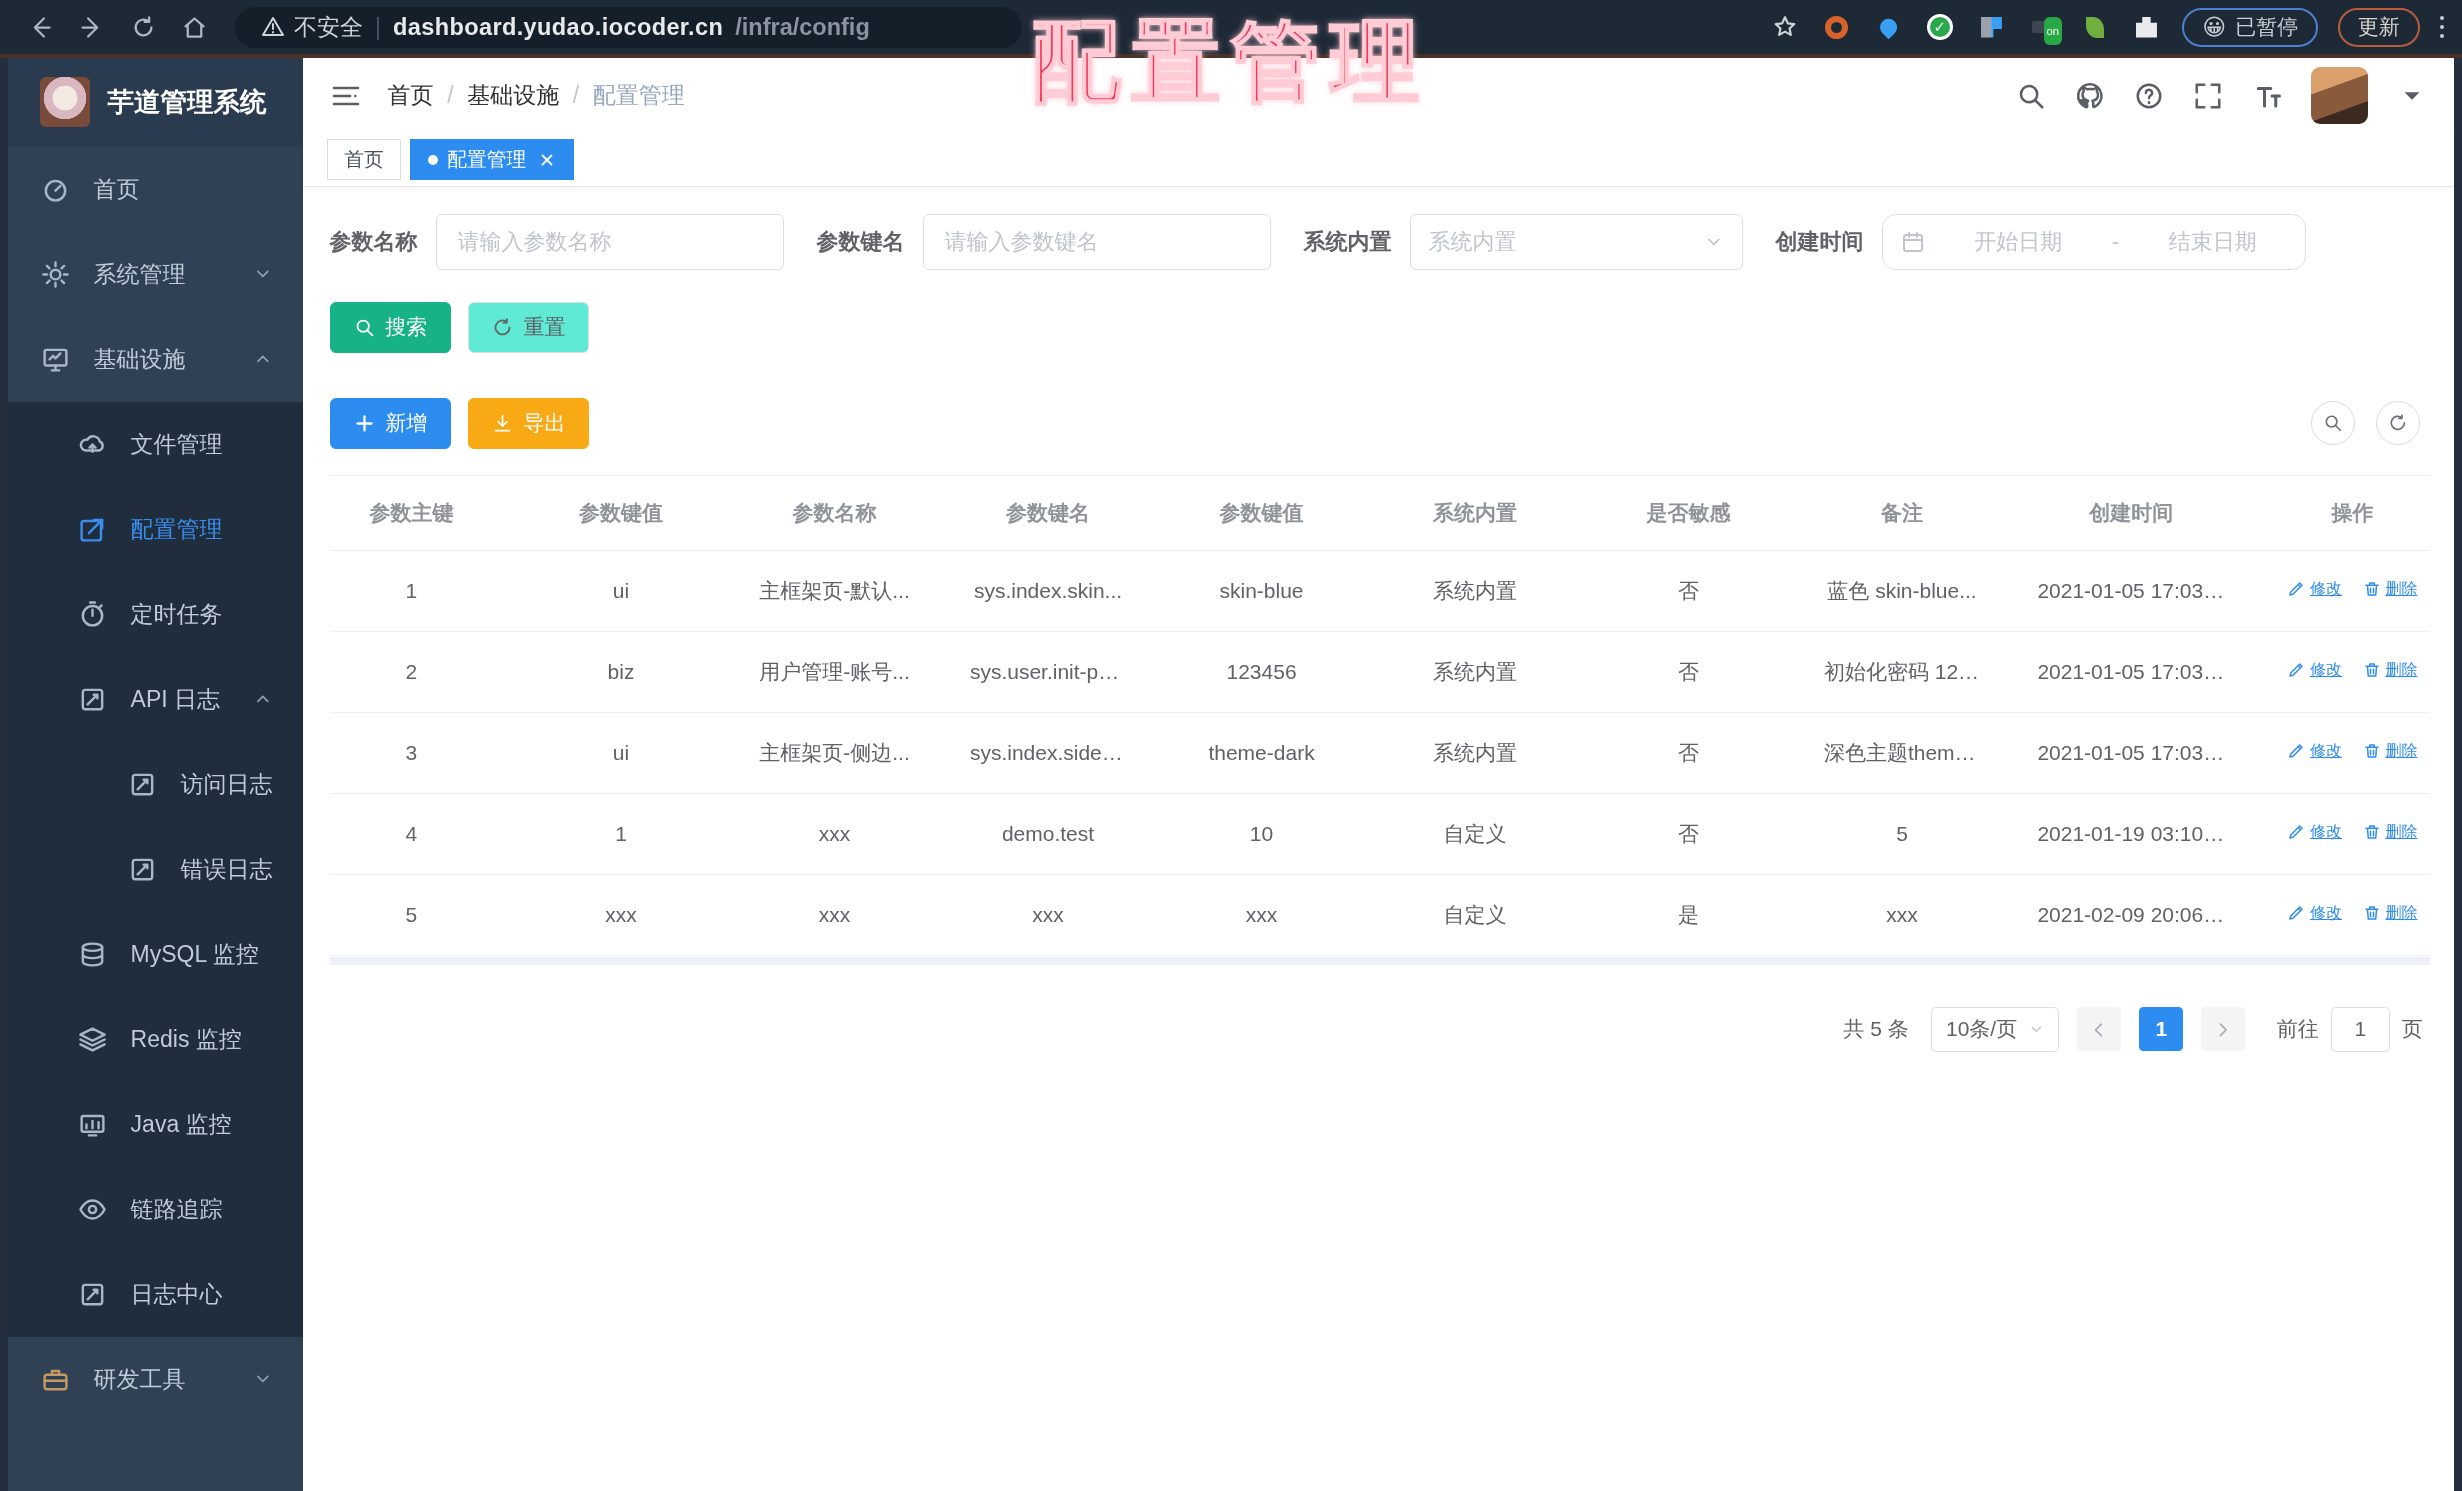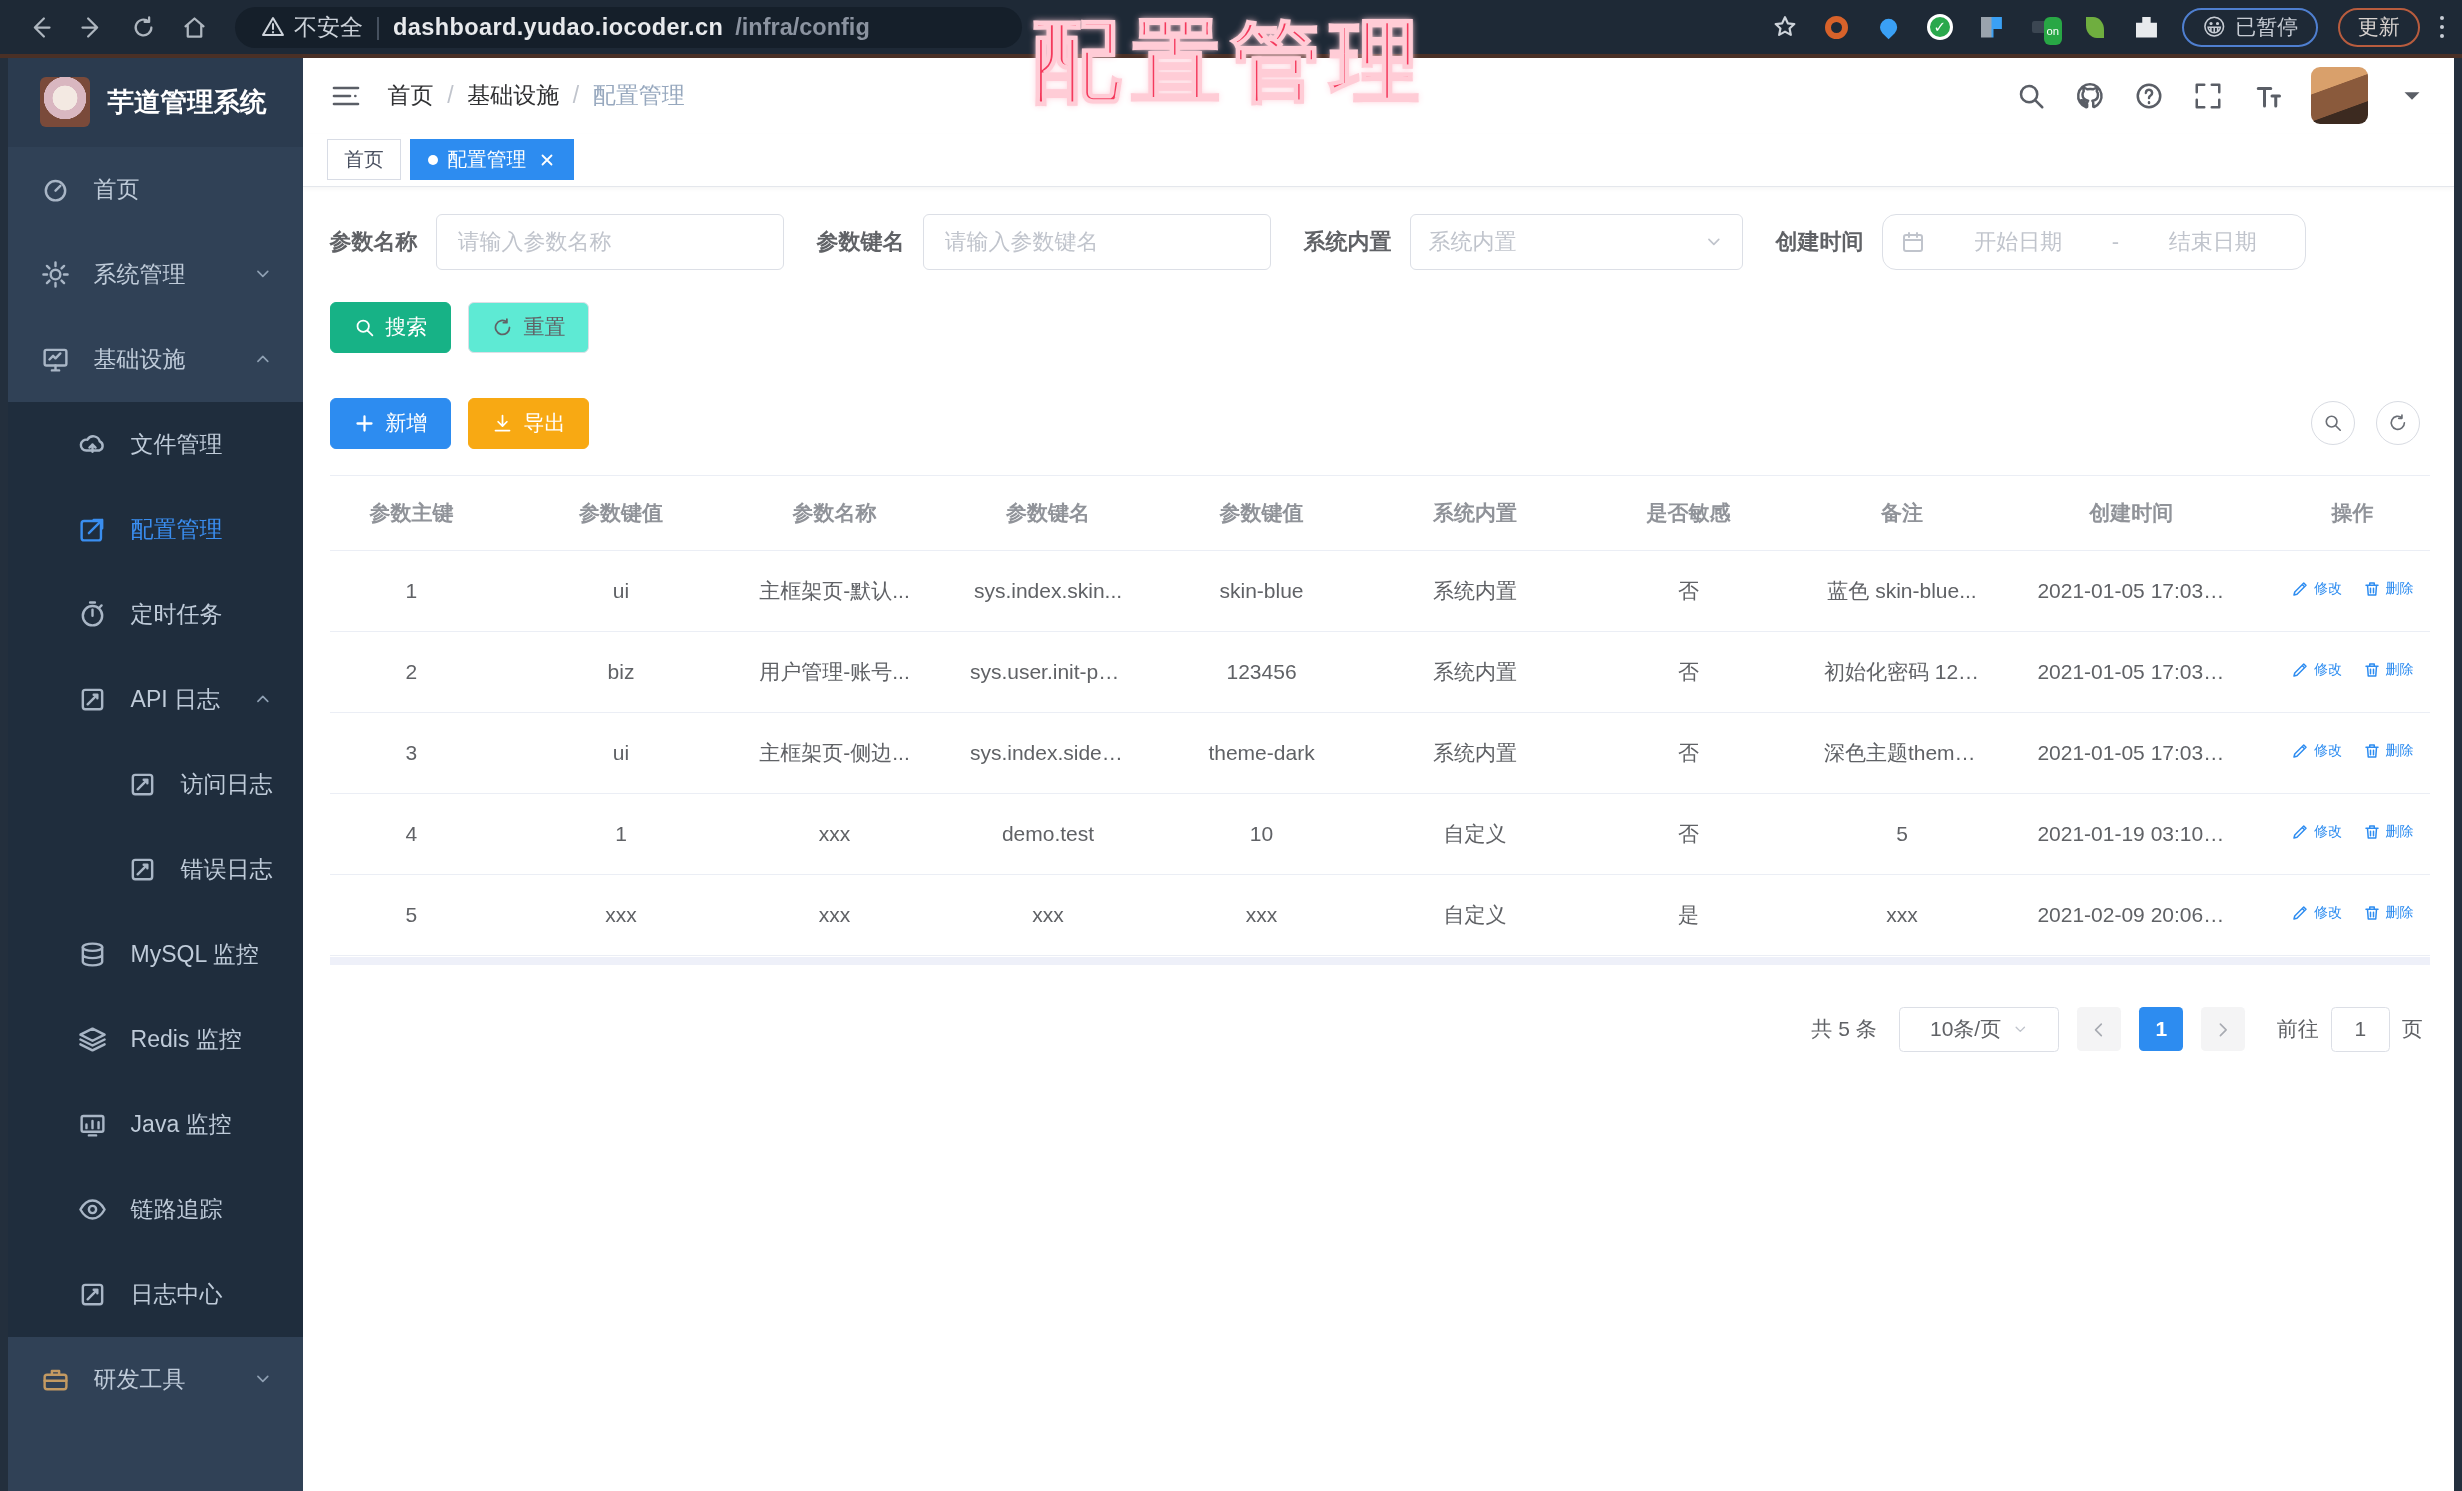--- a/index.html
+++ b/index.html
@@ -104,29 +104,29 @@
   .circles { margin-left:auto; display:flex; gap:21px; padding-right:10.6px;}
   .cbtn { width:44px; height:44px; border-radius:50%; border:0.8px solid #d8dbe2; color:#6b6f76; display:flex; align-items:center; justify-content:center; font-size:19.7px; cursor:pointer; background:#fff;}
 
   
   .table { margin-top:26px; border-top:0.8px solid #ebeef5;}
   .trow { display:flex; align-items:center; border-bottom:0.8px solid #ebeef5;gap:42px;}
   .trow.head .tcell { color:#909399; font-weight:bold; padding:23px 7.6px;}
   .tcell { font-size:21px; color:#606266; text-align:center; padding:26px 7.6px; overflow:hidden; text-overflow:ellipsis; white-space:nowrap;}
   .c0{flex:0.95} .c1{flex:1} .c2{flex:1} .c3{flex:1} .c4{flex:1}
   .c5{flex:1} .c6{flex:1} .c7{flex:1} .c8{flex:1.2} .c9{flex:0.9}
-  .act { color:#2d8cf0; cursor:pointer; display:inline-flex; align-items:center; gap:4.5px; font-size:14px;}
+  .act { color:#2d8cf0; cursor:pointer; display:inline-flex; align-items:center; gap:4.5px; font-size:16px;text-decoration:underline;}
   .act + .act { margin-left:21px;}
   .act .ic { font-size:18px;}
   .table-foot { height:7.6px; background:#eef0f9; margin-top:1.5px;}
 
   
   .pagi { display:flex; align-items:center; justify-content:flex-end; gap:18px; margin-top:42px; font-size:21px; color:#606266; padding-right:7.6px;}
   .p-total { margin-right:4.5px; }
-  .p-size { width:160px; height:45px; border:0.8px solid #dcdfe6; border-radius:4.5px; display:flex; align-items:center; justify-content:center; gap:10.6px; color:#606266; cursor:pointer;}
+  .p-size { width:128px; height:45px; border:0.8px solid #dcdfe6; border-radius:4.5px; display:flex; align-items:center; justify-content:center; gap:10.6px; color:#606266; cursor:pointer;}
   .p-size .chev { font-size:16.6px; color:#c0c4cc;}
   .p-btn { width:44px; height:44px; border-radius:4.5px; background:#f4f4f5; color:#a8abb2; display:flex; align-items:center; justify-content:center; font-size:19.7px; cursor:pointer;}
   .p-page { width:44px; height:44px; border-radius:4.5px; background:#2d8cf0; color:#fff; display:flex; align-items:center; justify-content:center; font-weight:bold; cursor:pointer;}
   .p-goto { display:flex; align-items:center; gap:12px; margin-left:13.6px;}
   .p-input { width:59px; height:45px; border:0.8px solid #dcdfe6; border-radius:4.5px; text-align:center; font-size:21px; color:#606266; font-family:inherit;}
 </style>
 </head>
 <body>
 
 <svg width="0" height="0" style="position:absolute">

